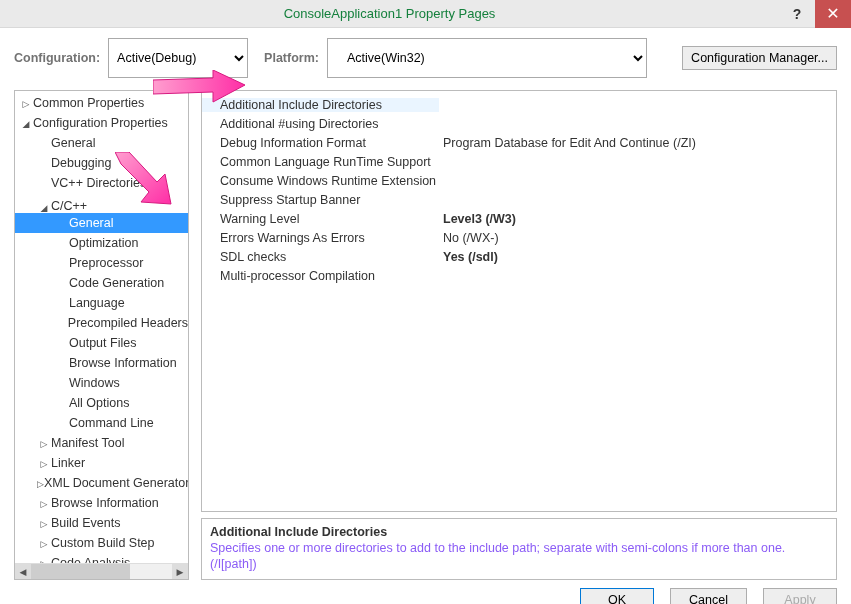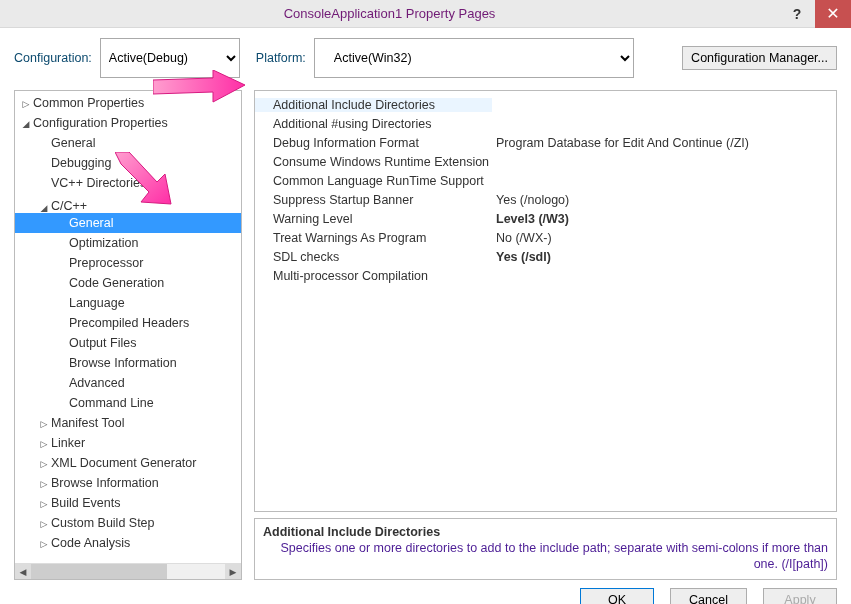--- a/index.html
+++ b/index.html
@@ -1,31 +1,31 @@
 <!DOCTYPE html>
 <html><head>
 <meta charset="utf-8">
 <style>
 * { box-sizing: border-box; margin: 0; padding: 0; font-family: "Segoe UI", Tahoma, sans-serif; font-size: 12.5px; }
 body { background: #fff; width: 851px; height: 604px; overflow: hidden; position: relative; }
 .titlebar { height: 28px; background: #eaeaea; display: flex; align-items: center; border-bottom: 1px solid #d9d9d9; }
-.titlebar .title { flex: 1; text-align: center; color: #701a75; font-size: 13px; }
+.titlebar .title { flex: 1; text-align: center; color: #15803d; font-size: 13px; }
 .titlebar .btn { width: 36px; height: 28px; display: flex; align-items: center; justify-content: center; }
 .titlebar .help { color: #333; font-size: 14px; font-weight: bold; }
 .titlebar .close { background: #c75050; color: #fff; font-size: 16px; }
 
 .config-row { display: flex; align-items: center; padding: 10px 14px 12px 14px; gap: 8px; }
-.config-row label { color: #0c4a6e; }
+.config-row label { color: #737373; font-weight: bold; }
 .config-row select { border: 1px solid #aaa; padding: 3px 4px; background: #fff; height: 40px; }
 #cfg-select { width: 140px; }
 #plat-select { width: 320px; padding-left: 15px; }
 .cfg-mgr-btn { border: 1px solid #adadad; background: #eee; padding: 3px 8px; height: 24px; margin-left: auto; cursor: pointer; }
 
 .main { display: flex; padding: 0 14px; height: 490px; gap: 12px; }
-.tree-wrap { width: 228px; border: 1px solid #bbb; background: #fff; overflow: hidden; display: flex; flex-direction: column; position: relative; }
+.tree-wrap { width: 175px; border: 1px solid #bbb; background: #fff; overflow: hidden; display: flex; flex-direction: column; position: relative; }
 .tree { flex: 1; overflow-y: auto; overflow-x: hidden; padding-top: 2px; }
 .tree-item { display: flex; align-items: center; height: 20px; cursor: pointer; white-space: nowrap; color: #333; }
 .tree-item.selected { background: #3399ff; color: #fff; }
 .arrow { width: 14px; text-align: center; font-size: 10px; color: #555; display: inline-block; }
 .arrow.open::before { content: "◢"; font-size: 9px; }
 .arrow.closed::before { content: "▷"; font-size: 9px; }
 .arrow.none::before { content: ""; }
 .tree-scrollbar { height: 16px; background: #f0f0f0; border-top: 1px solid #ddd; display: flex; align-items: center; }
 .tree-scrollbar .sb-btn { width: 16px; height: 16px; background: #ddd; display: flex; align-items: center; justify-content: center; font-size: 9px; color: #555; }
 .tree-scrollbar .track { flex: 1; height: 16px; background: #f0f0f0; position: relative; }
@@ -34,21 +34,21 @@
 .right-pane { flex: 1; display: flex; flex-direction: column; }
 .prop-grid { flex: 1; border: 1px solid #bbb; background: #fff; overflow: auto; padding: 4px 0; }
 .prop-row { display: flex; height: 19px; align-items: center; cursor: pointer; }
 .prop-row.first .prop-name { background: #eaf5ff; }
 .prop-name { width: 237px; padding-left: 18px; color: #333; }
 .prop-val { flex: 1; padding-left: 4px; color: #333; }
 .prop-val.bold { font-weight: bold; }
 
 .desc-box { border: 1px solid #bbb; background: #fff; margin-top: 6px; padding: 6px 8px; height: 62px; }
 .desc-title { font-weight: bold; color: #333; margin-bottom: 2px; }
-.desc-text { color: #4c1d95; line-height: 1.25; text-align: right; }
+.desc-text { color: #8b5cf6; line-height: 1.25; }
 
 .btn-row { display: flex; justify-content: flex-end; gap: 16px; padding: 8px 14px; }
 .dlg-btn { border: 1px solid #adadad; background: #eee; padding: 4px 18px; height: 24px; cursor: pointer; min-width: 74px; }
 .dlg-btn.default { border: 1px solid #0078d7; }
 .dlg-btn.disabled { color: #aaa; cursor: default; }
 
 
 .pointer { position: absolute; pointer-events: none; }
 .pointer svg { display: block; }
 </style>
@@ -128,21 +128,25 @@
         <div class="tree-item" style="padding-left: 40px;">
           <span class="arrow none"></span>
           <span>Output Files</span>
         </div>
         <div class="tree-item" style="padding-left: 40px;">
           <span class="arrow none"></span>
           <span>Browse Information</span>
         </div>
         <div class="tree-item" style="padding-left: 40px;">
           <span class="arrow none"></span>
-          <span>Advanced</span>
+          <span>Windows</span>
+        </div>
+        <div class="tree-item" style="padding-left: 40px;">
+          <span class="arrow none"></span>
+          <span>All Options</span>
         </div>
         <div class="tree-item" style="padding-left: 40px;">
           <span class="arrow none"></span>
           <span>Command Line</span>
         </div>
         <div class="tree-item" style="padding-left: 22px;">
           <span class="arrow closed"></span>
           <span>Manifest Tool</span>
         </div>
         <div class="tree-item" style="padding-left: 22px;">
@@ -187,37 +191,36 @@
         </div>
         <div class="prop-row">
           <div class="prop-name">Additional #using Directories</div>
           <div class="prop-val"></div>
         </div>
         <div class="prop-row">
           <div class="prop-name">Debug Information Format</div>
           <div class="prop-val">Program Database for Edit And Continue (/ZI)</div>
         </div>
         <div class="prop-row">
+          <div class="prop-name">Common Language RunTime Support</div>
+          <div class="prop-val"></div>
+        </div>
+        <div class="prop-row">
           <div class="prop-name">Consume Windows Runtime Extension</div>
           <div class="prop-val"></div>
         </div>
         <div class="prop-row">
-          <div class="prop-name">Common Language RunTime Support</div>
-          <div class="prop-val"></div>
-        </div>
-        <div class="prop-row">
           <div class="prop-name">Suppress Startup Banner</div>
-          <div class="prop-val">Yes (/nologo)</div>
         </div>
         <div class="prop-row">
           <div class="prop-name">Warning Level</div>
           <div class="prop-val bold">Level3 (/W3)</div>
         </div>
         <div class="prop-row">
-          <div class="prop-name">Treat Warnings As Program</div>
+          <div class="prop-name">Errors Warnings As Errors</div>
           <div class="prop-val">No (/WX-)</div>
         </div>
         <div class="prop-row">
           <div class="prop-name">SDL checks</div>
           <div class="prop-val bold">Yes (/sdl)</div>
         </div>
         <div class="prop-row">
           <div class="prop-name">Multi-processor Compilation</div>
           <div class="prop-val"></div>
         </div>

